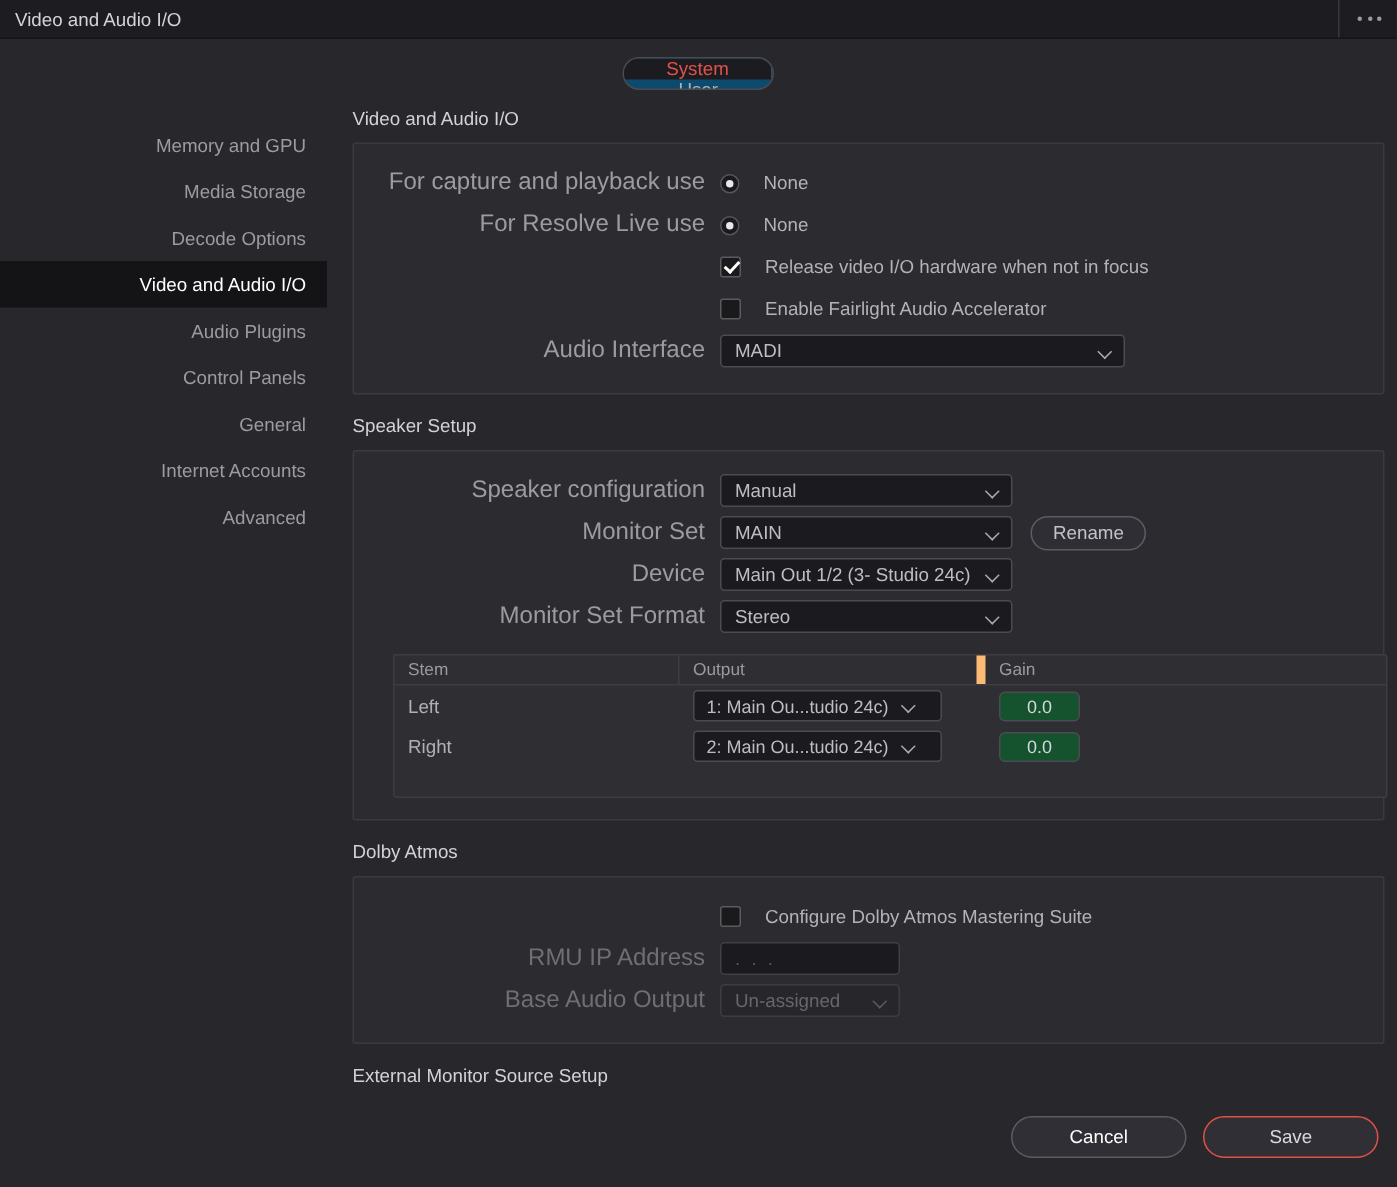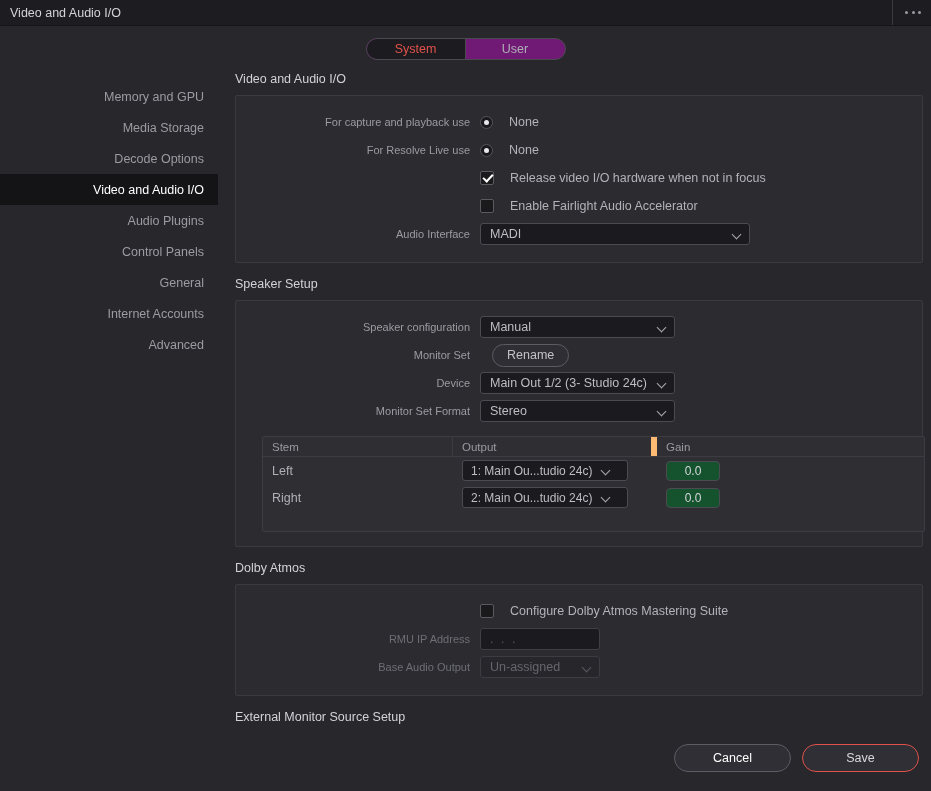--- a/index.html
+++ b/index.html
@@ -49,21 +49,22 @@
     display: flex;
     align-items: center;
     justify-content: center;
   }
   .segmented {
     display: flex;
     height: 22px;
     border: 1px solid #4a4a50;
     border-radius: 11px;
     overflow: hidden;
-    background: #701a75;
+    background: #0c4a6e;
+    flex-direction: column;
   }
   .seg {
     width: 99px;
     display: flex;
     align-items: center;
     justify-content: center;
     font-size: 12.5px;
     color: #b0b0b6;
     cursor: default;
   }
@@ -125,21 +126,21 @@
   .row {
     display: flex;
     align-items: center;
     min-height: 28px;
   }
   .lbl {
     width: 230px;
     text-align: right;
     padding-right: 10px;
     color: #9b9ba1;
-    font-size: 11px;
+    font-size: 16px;
     white-space: nowrap;
   }
   .lbl.dim { color: #6e6e75; }
 
   
   .radio {
     width: 13px; height: 13px;
     border-radius: 50%;
     background: #1a1a1d;
     border: 1px solid #55555c;
@@ -407,20 +408,24 @@
       <div class="row">
         <div class="lbl">Speaker configuration</div>
         <div class="sel w195">
           <span class="v">Manual</span>
           <span class="chev"></span>
         </div>
       </div>
 
       <div class="row">
         <div class="lbl">Monitor Set</div>
+        <div class="sel w195">
+          <span class="v">MAIN</span>
+          <span class="chev"></span>
+        </div>
         <div class="pill" style="margin-left:12px">Rename</div>
       </div>
 
       <div class="row">
         <div class="lbl">Device</div>
         <div class="sel w195">
           <span class="v">Main Out 1/2 (3- Studio 24c)</span>
           <span class="chev"></span>
         </div>
       </div>

